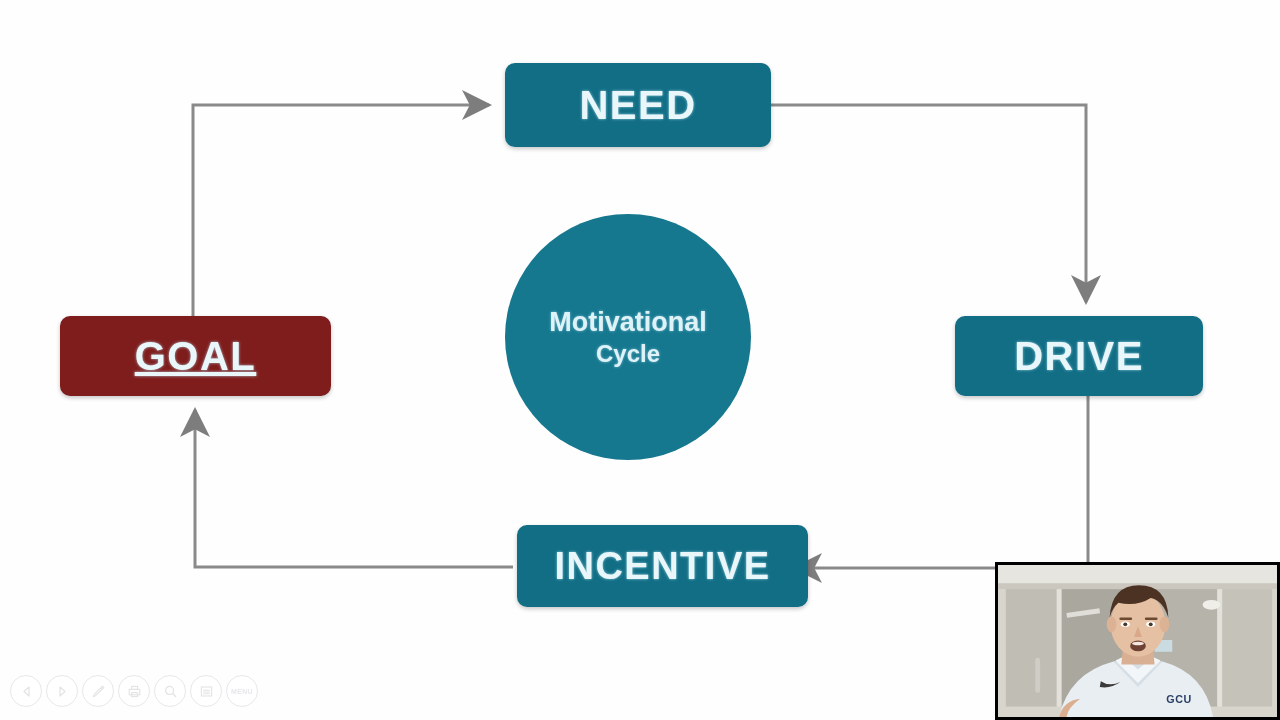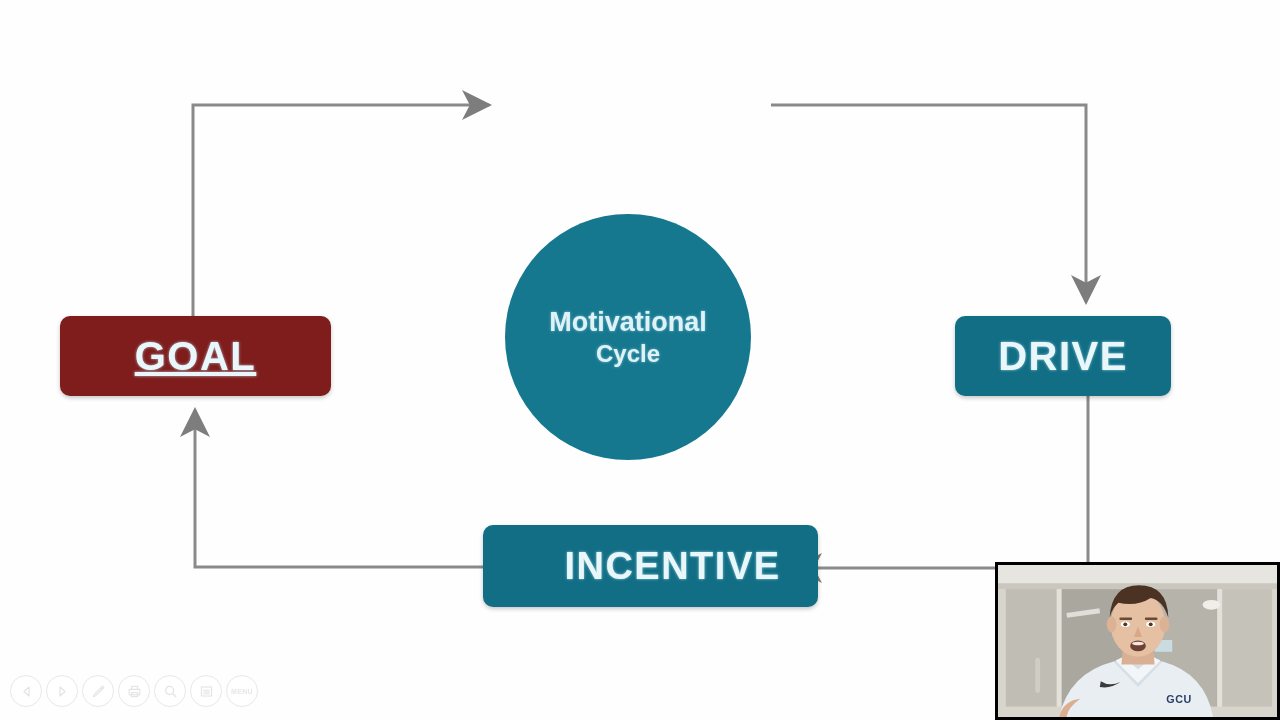--- a/index.html
+++ b/index.html
@@ -40,23 +40,23 @@
     justify-content: center;
     color: #e9f7fb;
     font-weight: bold;
     letter-spacing: 1.5px;
     box-shadow: 0 2px 4px rgba(0,0,0,0.22);
     text-shadow: 0 0 3px rgba(190,235,250,0.75);
     user-select: none;
   }
 
   #node-need   { left: 505px; top: 63px;  width: 266px; height: 84px;  font-size: 40px; }
-  #node-drive  { left: 955px; top: 316px; width: 216px; height: 80px;  font-size: 40px; }
+  #node-drive  { left: 955px; top: 316px; width: 248px; height: 80px;  font-size: 40px; }
   #node-goal   { left: 60px;  top: 316px; width: 271px; height: 80px;  font-size: 40px; }
-  #node-incentive { left: 483px; top: 525px; width: 291px; height: 82px; font-size: 38px; padding-left: 44px; }
+  #node-incentive { left: 517px; top: 525px; width: 291px; height: 82px; font-size: 38px; }
 
   
   #center-circle {
     position: absolute;
     left: 505px;
     top: 214px;
     width: 246px;
     height: 246px;
     border-radius: 50%;
     background: #15788f;
@@ -144,20 +144,23 @@
 
     <path d="M193,316 L193,105 L489,105" fill="none" stroke="#8a8a8a" stroke-width="3" marker-end="url(#ah-right)"></path>
 
     <path d="M771,105 L1086,105 L1086,302" fill="none" stroke="#8a8a8a" stroke-width="3" marker-end="url(#ah-down)"></path>
 
     <path d="M1088,396 L1088,568 L795,568" fill="none" stroke="#8a8a8a" stroke-width="3" marker-end="url(#ah-left)"></path>
 
     <path d="M513,567 L195,567 L195,410" fill="none" stroke="#8a8a8a" stroke-width="3" marker-end="url(#ah-up)"></path>
   </svg>
 
+  <div class="node" id="node-need" style="background:#116e85;">
+    <span>NEED</span>
+  </div>
 
   <div class="node" id="node-drive" style="background:#116e85;">
     <span>DRIVE</span>
   </div>
 
   <div class="node" id="node-incentive" style="background:#116e85;">
     <span>INCENTIVE</span>
   </div>
 
   <div class="node" id="node-goal" style="background:#7f1d1d;text-decoration:underline;">

